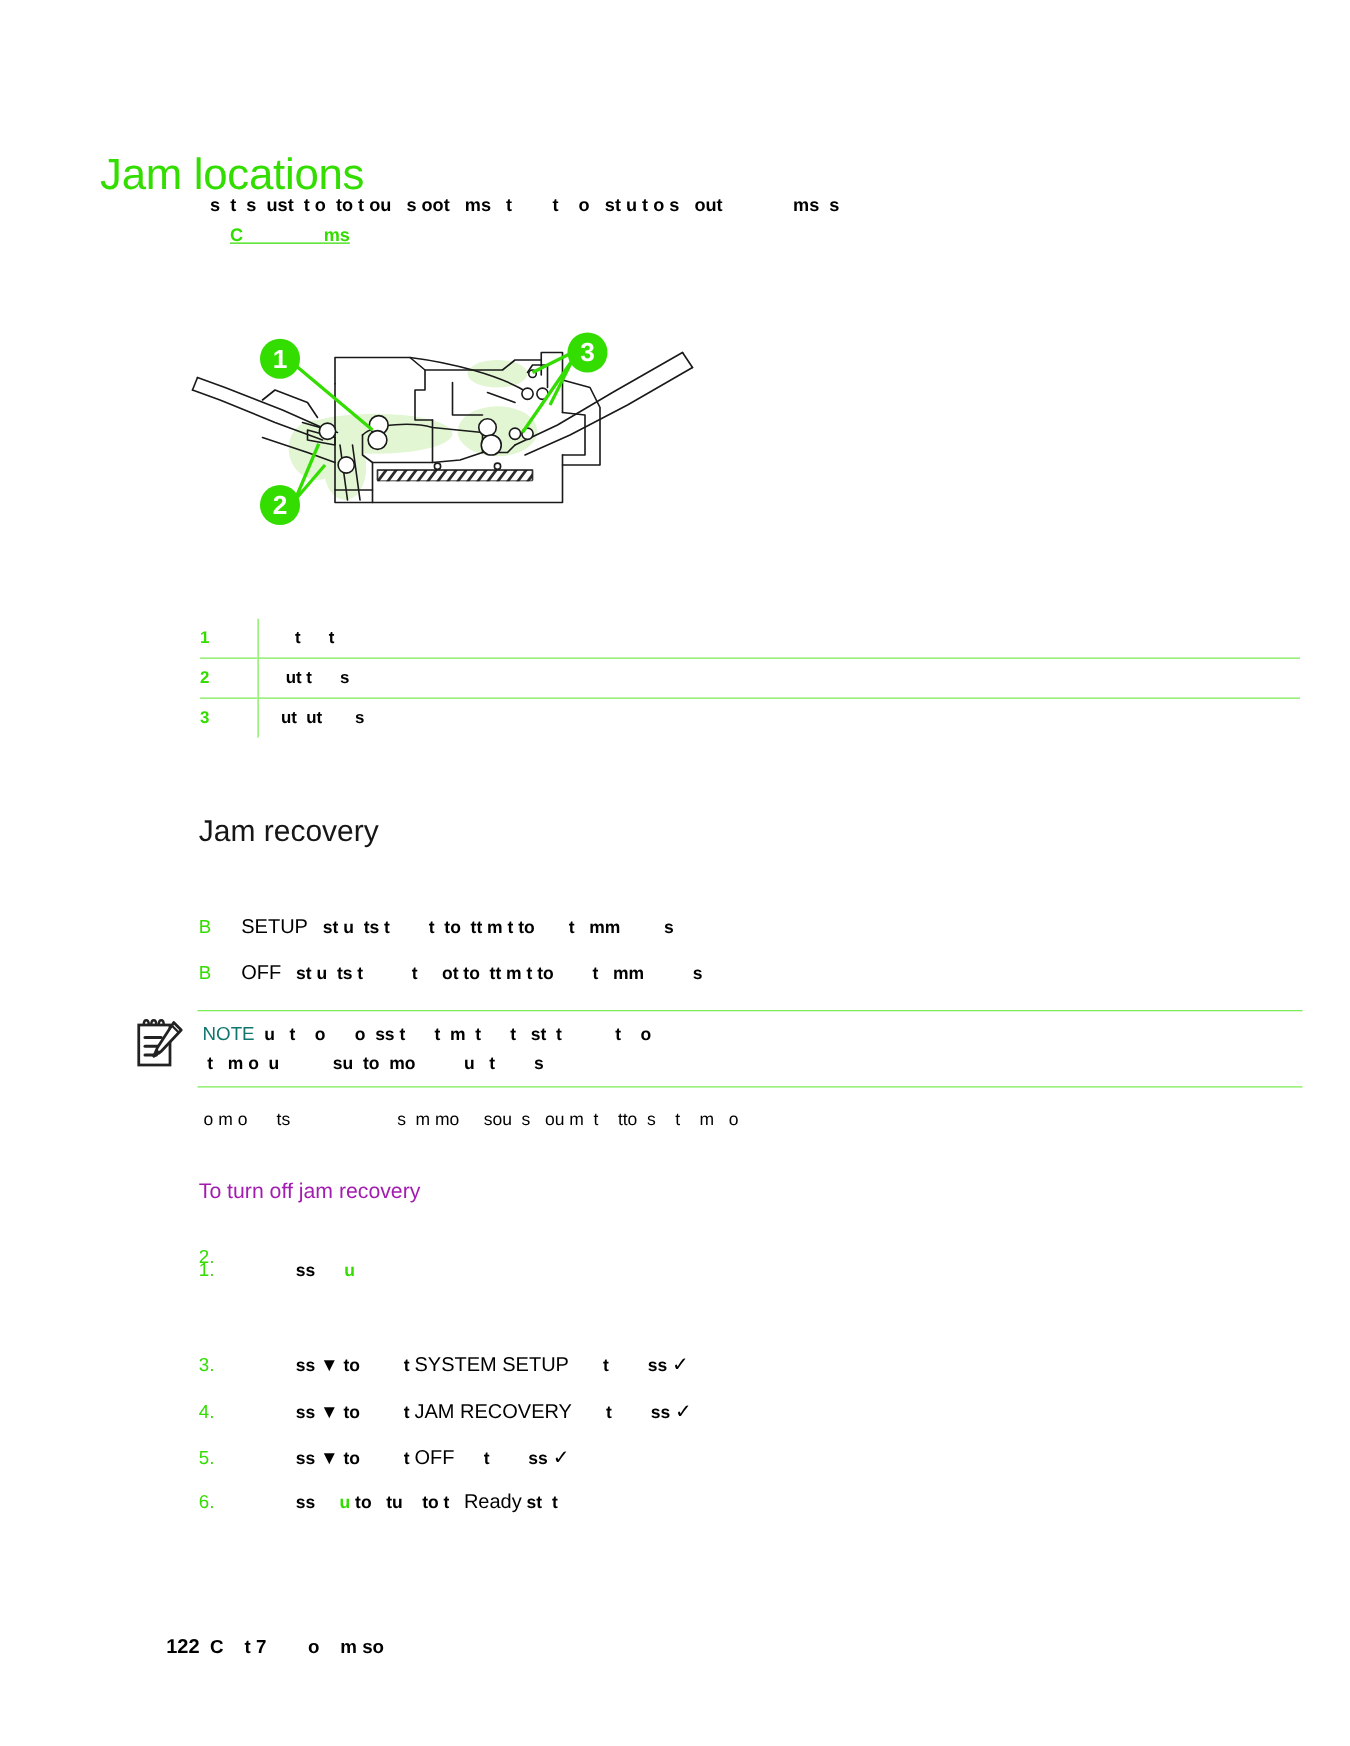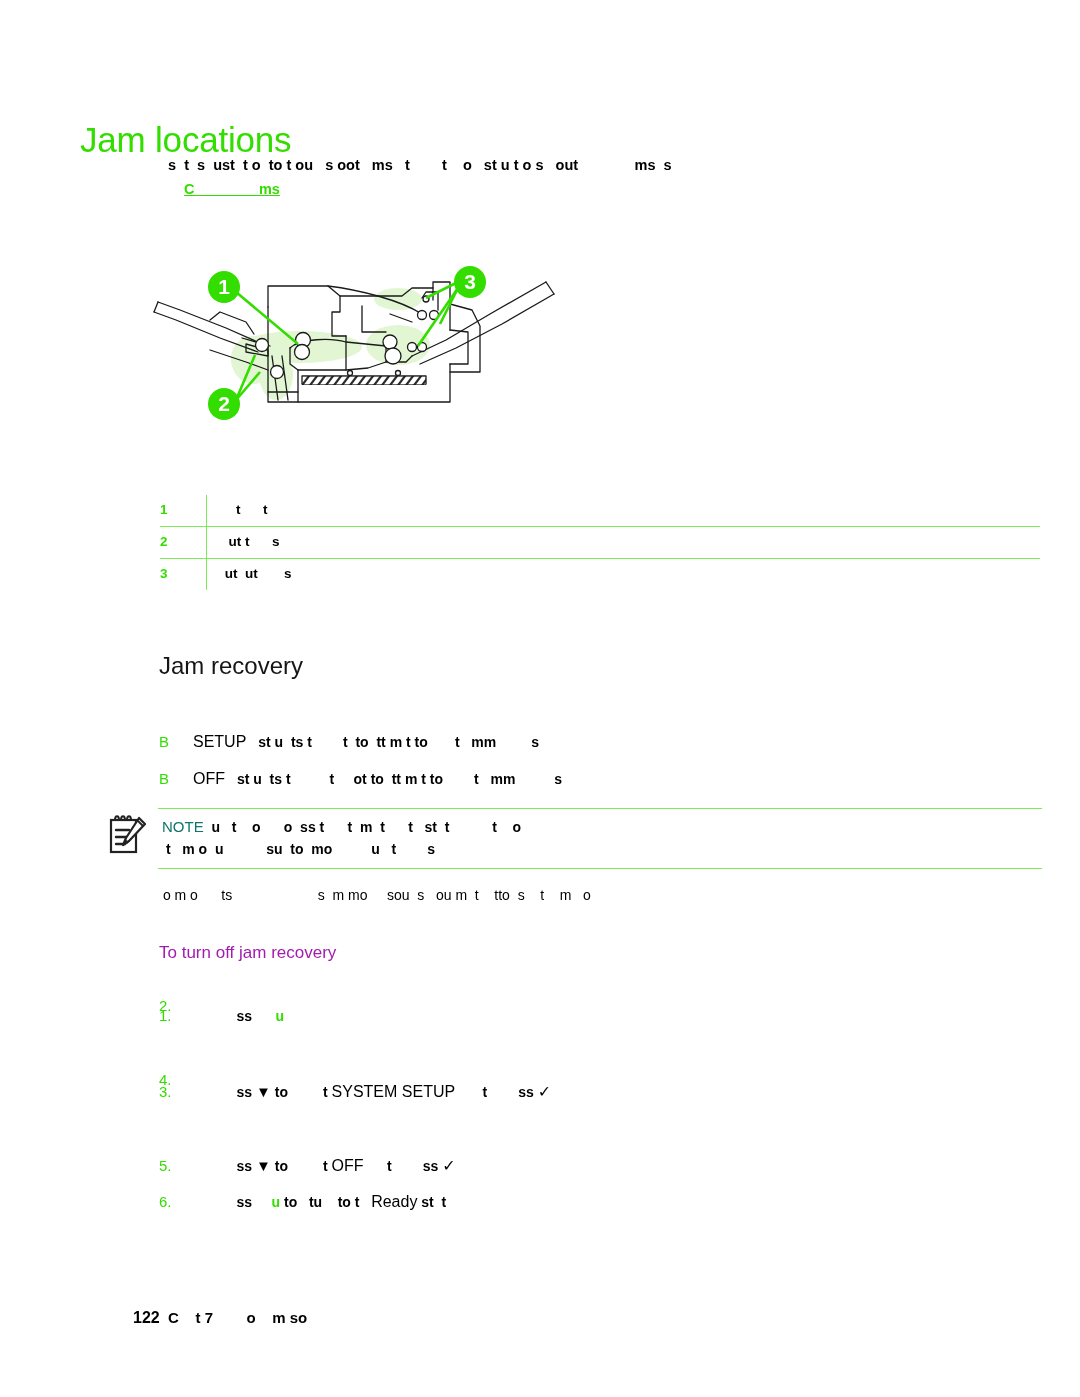--- a/index.html
+++ b/index.html
@@ -464,20 +464,21 @@
     </div>
     <div class="step-row">
       <span class="step-num">2.</span>
     </div>
     <div class="step-row">
       <span class="step-num">3.</span>
       <span class="step-text"><span>    ss </span><span class="glyph-down">▼</span><span> to        </span><span> t </span><span class="kw">SYSTEM SETUP</span><span>       t        ss </span><span class="glyph-check">✓</span></span>
     </div>
     <div class="step-row">
       <span class="step-num">4.</span>
+      <span class="step-text"><span>    ss </span><span class="glyph-down">▼</span><span> to        </span><span> t </span><span class="kw">JAM RECOVERY</span><span>       t        ss </span><span class="glyph-check">✓</span></span>
     </div>
     <div class="step-row">
       <span class="step-num">5.</span>
       <span class="step-text"><span>    ss </span><span class="glyph-down">▼</span><span> to        </span><span> t </span><span class="kw">OFF</span><span>      t        ss </span><span class="glyph-check">✓</span></span>
     </div>
     <div class="step-row">
       <span class="step-num">6.</span>
       <span class="step-text"><span>    ss     </span><span class="kw-green">u</span><span> to   tu    to t   </span><span class="kw">Ready</span><span> st  t</span></span>
     </div>
   </div>

